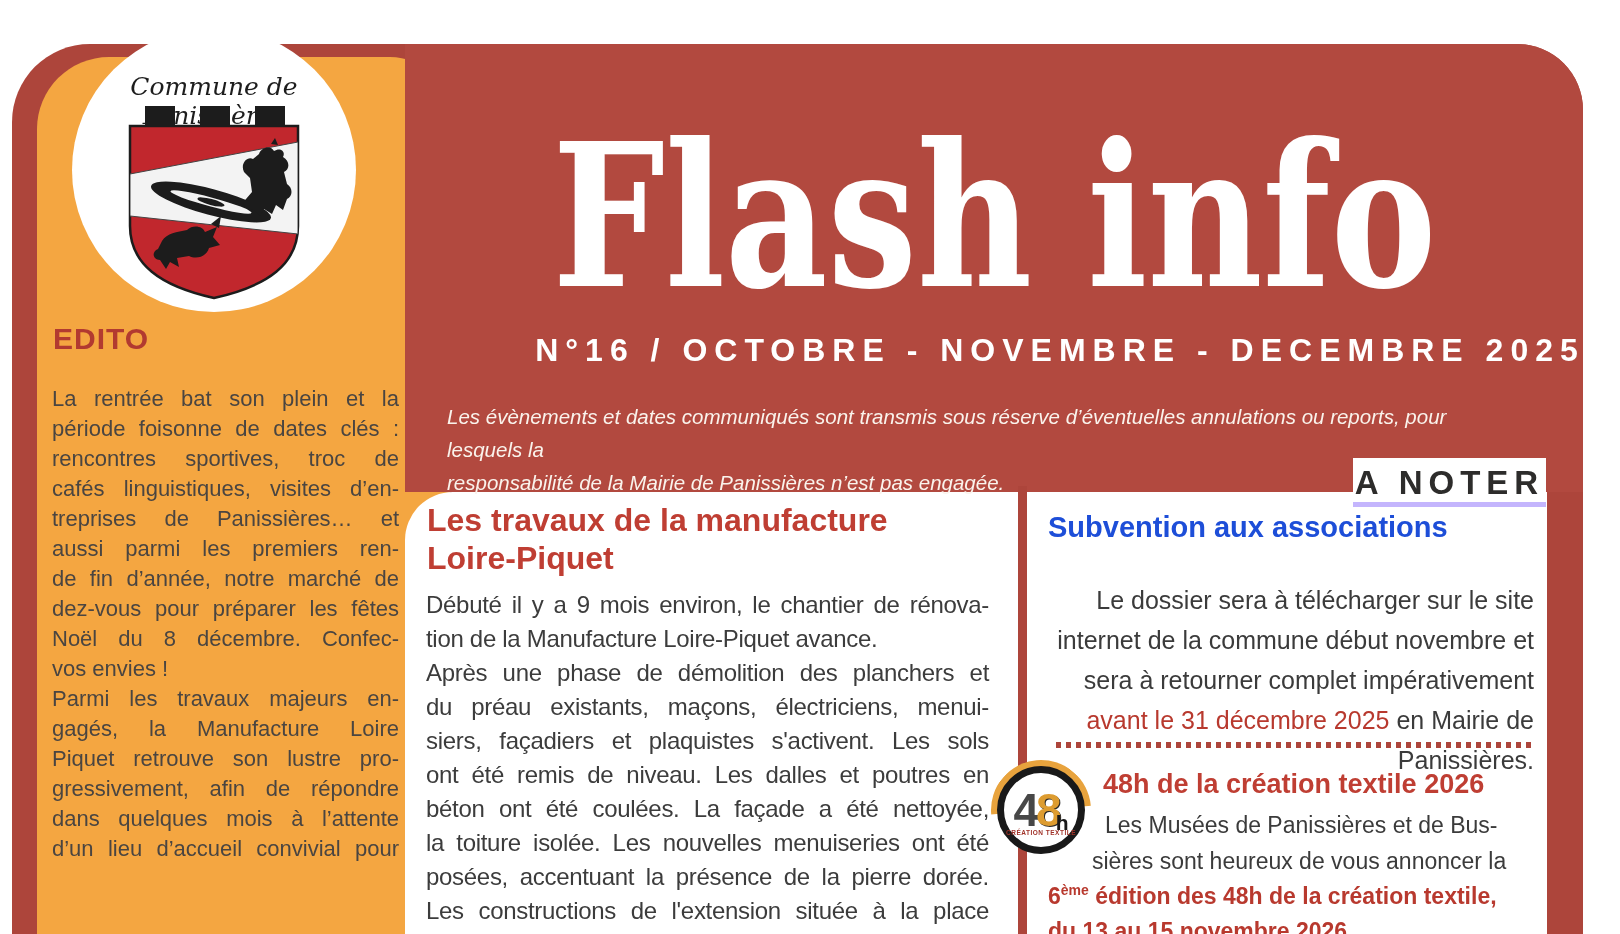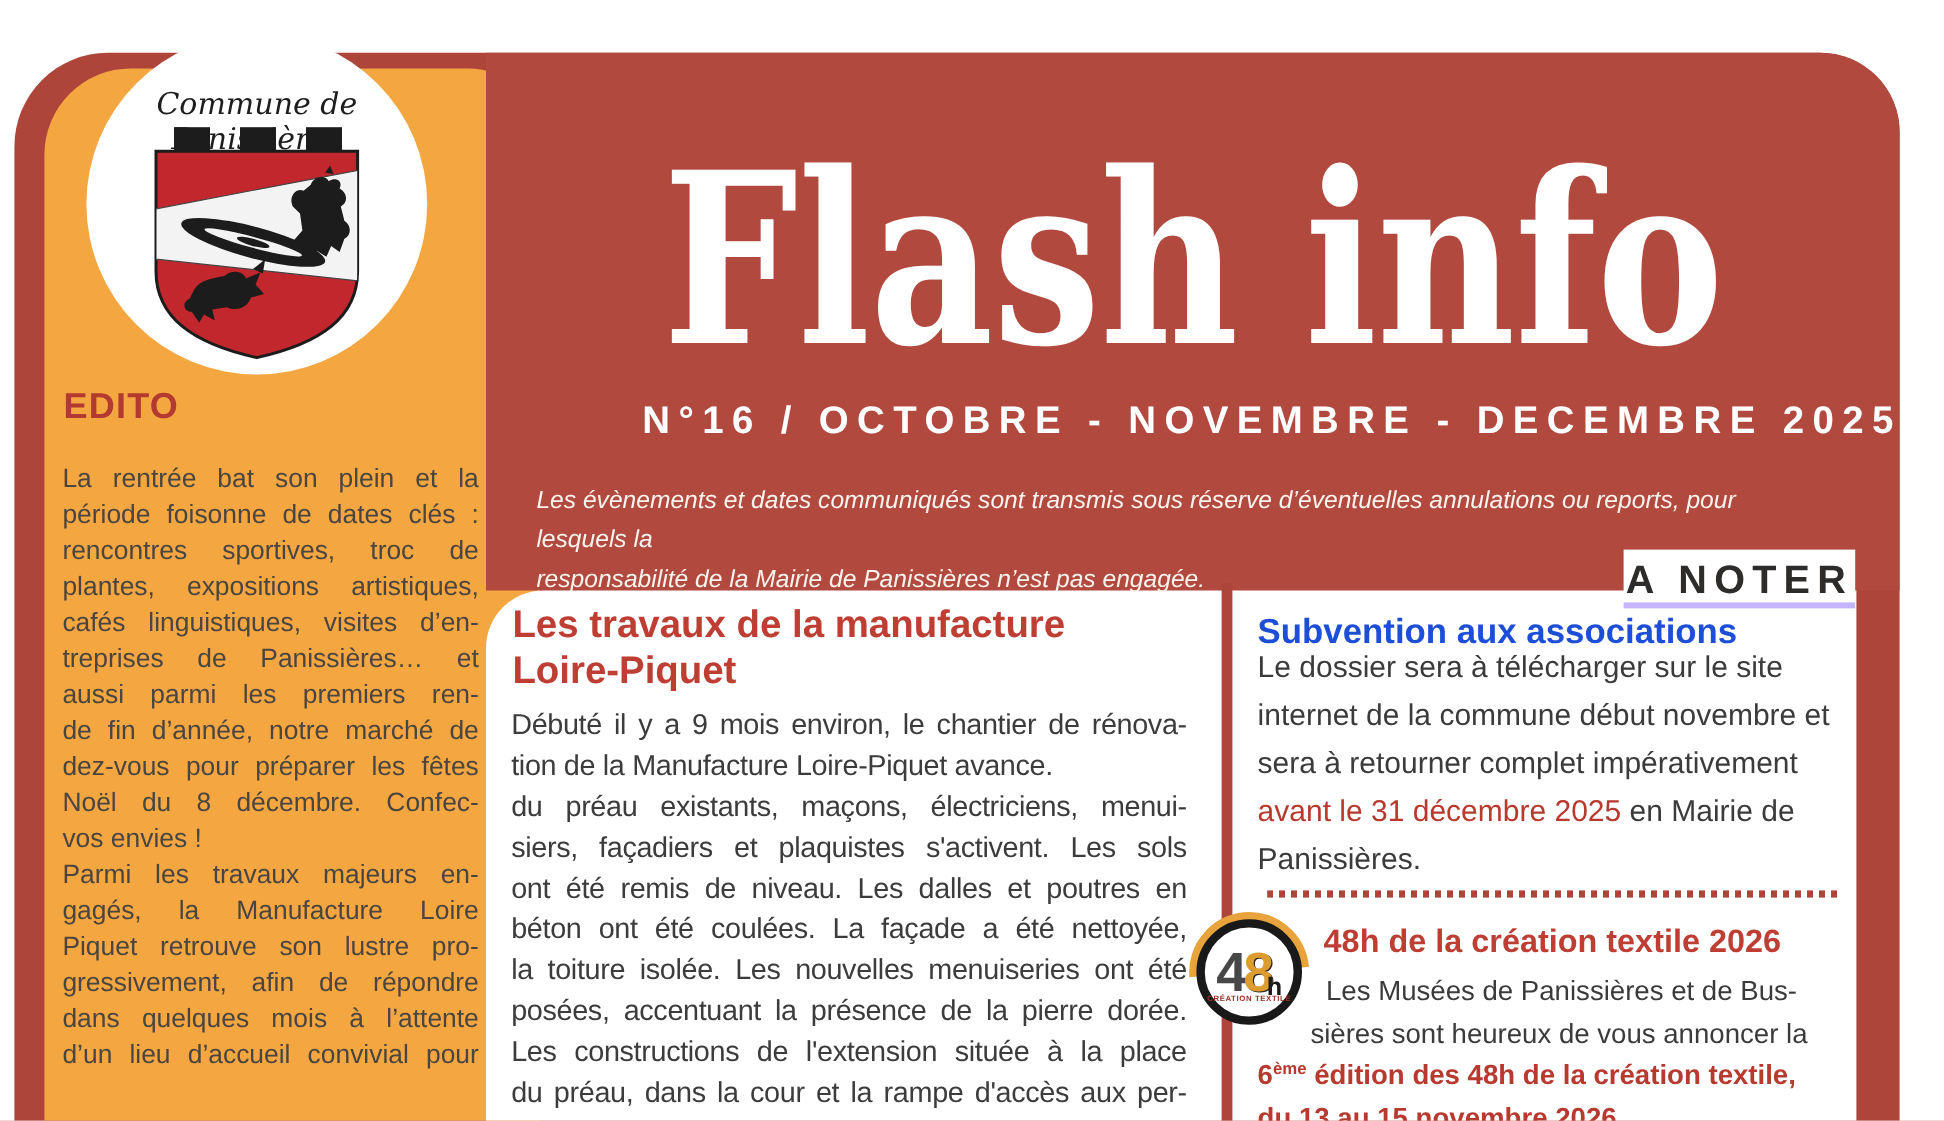--- a/index.html
+++ b/index.html
@@ -111,22 +111,22 @@
     border-bottom:5px solid #c4b5fd;
     text-align:center; line-height:49px;
     font-size:33px; font-weight:bold; letter-spacing:6px;
     color:#2d2c2b; white-space:nowrap;
   }
   .sub-heading {
     left:1048px; top:511px;
     font-size:29px; font-weight:bold; color:#1d4ed8;
   }
   .sub-body {
-    left:1048px; top:536px; width:486px;
-    font-size:25px; line-height:40px; color:#3b3b3b;
+    left:1048px; top:580px; width:486px;
+    font-size:25px; line-height:40px; color:#3b3b3b;text-align:right;
   }
   .sub-body .hl { color:#b8392e; }
   .dotted-sep {
     left:1056px; top:742px; width:478px; height:6px;
     background:repeating-linear-gradient(90deg,#ad453b 0 5px,transparent 5px 10px);
   }
 
   
   .logo-48h { left:997px; top:766px; width:88px; height:88px; }
   .logo-48h .ring-orange {
@@ -215,21 +215,20 @@
     <div class="line">Les évènements et dates communiqués sont transmis sous réserve d’éventuelles annulations ou reports, pour lesquels la</div>
     <div class="line">responsabilité de la Mairie de Panissières n’est pas engagée.</div>
   </div>
 
 <div class="abs edito-heading">EDITO</div>
 <div class="abs edito-body">
   <div class="jlines last-left">
       <div class="line">La rentrée bat son plein et la</div>
       <div class="line">période foisonne de dates clés :</div>
       <div class="line">rencontres sportives, troc de</div>
-      <div class="line">plantes, expositions artistiques,</div>
       <div class="line">cafés linguistiques, visites d’en-</div>
       <div class="line">treprises de Panissières… et</div>
       <div class="line">aussi parmi les premiers ren-</div>
       <div class="line">de fin d’année, notre marché de</div>
       <div class="line">dez-vous pour préparer les fêtes</div>
       <div class="line">Noël du 8 décembre. Confec-</div>
       <div class="line">vos envies !</div>
     </div>
   <div class="jlines">
       <div class="line">Parmi les travaux majeurs en-</div>
@@ -244,20 +243,21 @@
 <div class="abs article-heading">
     <div class="line">Les travaux de la manufacture</div>
     <div class="line">Loire-Piquet</div>
   </div>
 <div class="abs article-body">
   <div class="jlines last-left">
       <div class="line">Débuté il y a 9 mois environ, le chantier de rénova-</div>
       <div class="line">tion de la Manufacture Loire-Piquet avance.</div>
     </div>
   <div class="jlines">
+      <div class="line">Après une phase de démolition des planchers et</div>
       <div class="line">du préau existants, maçons, électriciens, menui-</div>
       <div class="line">siers, façadiers et plaquistes s'activent. Les sols</div>
       <div class="line">ont été remis de niveau. Les dalles et poutres en</div>
       <div class="line">béton ont été coulées. La façade a été nettoyée,</div>
       <div class="line">la toiture isolée. Les nouvelles menuiseries ont été</div>
       <div class="line">posées, accentuant la présence de la pierre dorée.</div>
       <div class="line">Les constructions de l'extension située à la place</div>
       <div class="line">du préau, dans la cour et la rampe d'accès aux per-</div>
     </div>
 </div>

